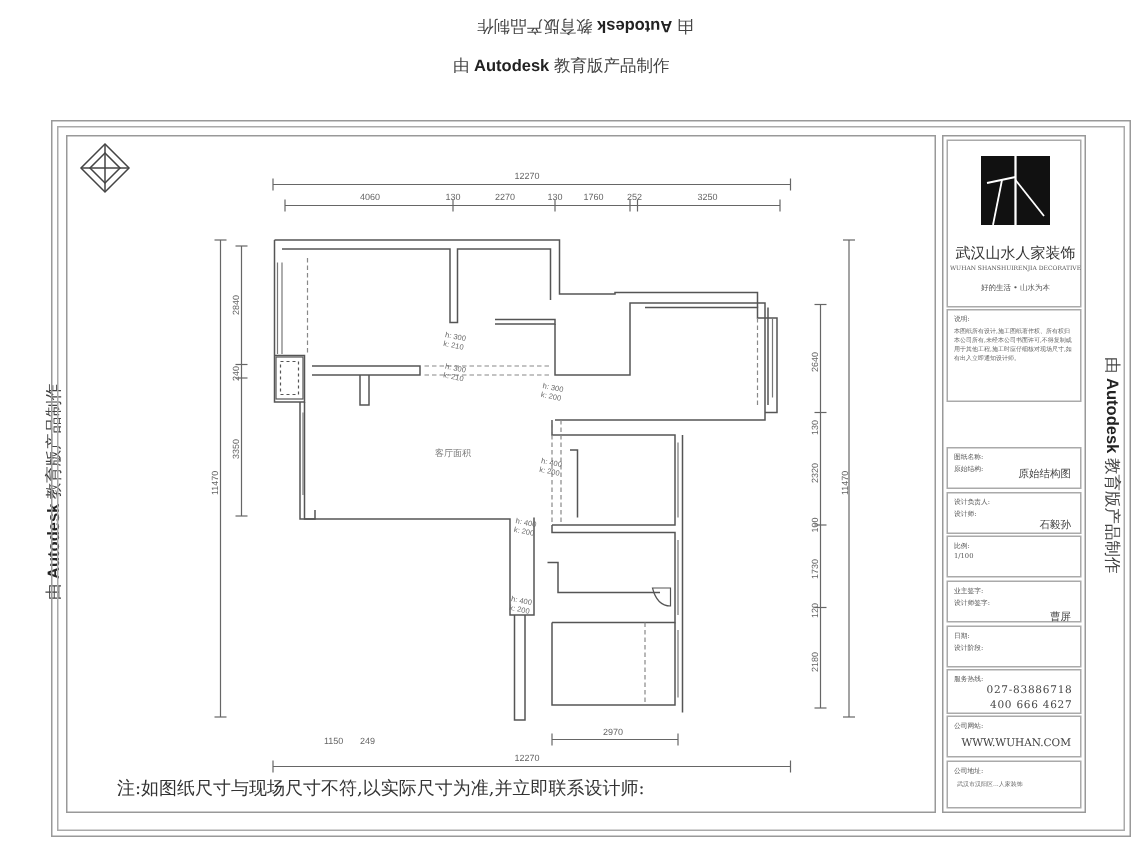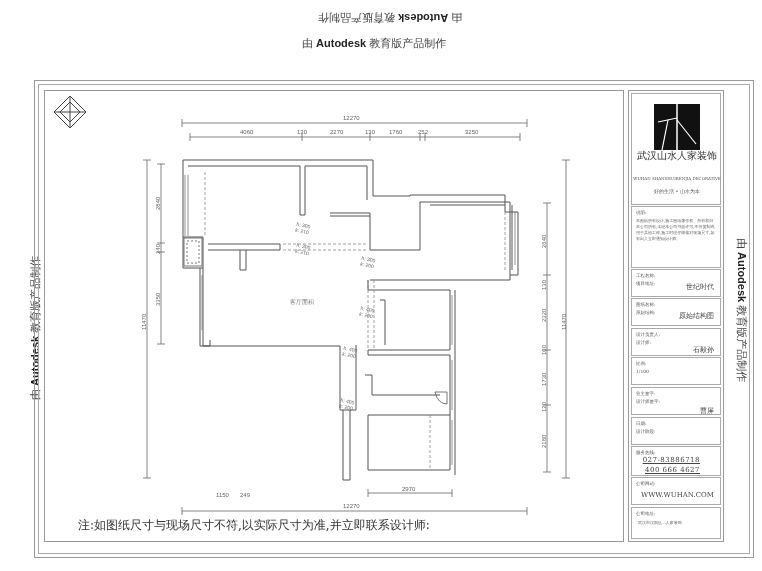--- a/index.html
+++ b/index.html
@@ -9,28 +9,28 @@
   .wm-top-flip{left:318px;top:10px;transform:rotate(180deg);}
   .wm-top{left:302px;top:36px;}
   .wm-left{left:28px;top:340px;transform-origin:left top;transform:rotate(-90deg) translate(-60px,0);}
   .wm-right{left:735px;top:238px;transform-origin:left top;transform:rotate(90deg) translate(0,-14px);}
   .frame{position:absolute;left:34px;top:80px;width:720px;height:478px;border:1px solid #999;box-sizing:border-box;}
   .frame2{position:absolute;left:38px;top:84px;width:712px;height:470px;border:1px solid #aaa;box-sizing:border-box;}
   .frame3{position:absolute;left:44px;top:90px;width:580px;height:452px;border:1px solid #999;box-sizing:border-box;}
   .tb{position:absolute;left:628px;top:90px;width:96px;height:452px;border:1px solid #999;box-sizing:border-box;}
   .tb-cell{position:absolute;left:2px;width:90px;border:1px solid #aaa;box-sizing:border-box;font-family:"DejaVu Serif",serif;}
   .logo{position:absolute;left:22px;top:10px;width:46px;height:46px;background:#111;}
-  .logo-name{position:absolute;left:0;width:90px;top:55px;text-align:center;font-size:10px;color:#333;}
+  .logo-name{position:absolute;left:0;width:90px;top:68px;text-align:center;font-size:10px;color:#333;}
   .logo-en{position:absolute;left:0;width:90px;top:82px;text-align:center;font-size:4px;color:#555;}
   .logo-slogan{position:absolute;left:0;width:90px;top:94px;text-align:center;font-size:5px;color:#555;}
   .lbl{position:absolute;left:4px;top:3px;font-size:4.5px;color:#555;}
   .sub{position:absolute;left:4px;top:11px;font-size:4.5px;color:#555;}
   .val{position:absolute;right:6px;font-size:7px;color:#444;}
   .notes{position:absolute;left:4px;top:11px;right:3px;font-size:4px;line-height:6px;color:#666;}
-  .phone{position:absolute;right:20px;font-size:7px;color:#444;letter-spacing:0.5px;text-decoration:underline;}
+  .phone{position:absolute;right:5px;font-size:7px;color:#444;letter-spacing:0.5px;}
   .web{position:absolute;right:6px;top:13px;font-size:7px;color:#444;}
   .addr{position:absolute;left:6px;top:12px;font-size:4px;color:#666;}
   .dim{position:absolute;font-size:6px;color:#666;white-space:nowrap;}
   .vdim{position:absolute;font-size:6px;color:#666;white-space:nowrap;transform:rotate(-90deg);transform-origin:left top;}
   .note-bottom{position:absolute;left:78px;top:517px;font-size:12px;font-family:"DejaVu Serif",serif;color:#333;}
   svg{position:absolute;left:0;top:0;}
   .room-label{position:absolute;font-size:6px;color:#777;}
   .door{position:absolute;font-size:5px;color:#666;line-height:6px;transform:rotate(12deg);}
 </style>
 </head>
@@ -231,25 +231,20 @@
       </svg>
     </div>
     <div class="logo-name">武汉山水人家装饰</div>
     <div class="logo-en">WUHAN SHANSHUIRENJIA DECORATIVE</div>
     <div class="logo-slogan">好的生活 • 山水为本</div>
   </div>
   <div class="tb-cell" style="top:115px;height:62px;">
     <div class="lbl">说明:</div>
     <div class="notes">本图纸所有设计,施工图纸著作权、所有权归本公司所有,未经本公司书面许可,不得复制或用于其他工程,施工时应仔细核对现场尺寸,如有出入立即通知设计师。</div>
   </div>
-  <div class="tb-cell" style="top:178px;height:28px;">
-    <div class="lbl">工程名称:</div>
-    <div class="sub">项目地址:</div>
-    <div class="val" style="top:12px;">世纪时代</div>
-  </div>
   <div class="tb-cell" style="top:237px;height:28px;">
     <div class="lbl">设计负责人:</div>
     <div class="sub">设计师:</div>
     <div class="val" style="top:16px;">石毅孙</div>
   </div>
   <div class="tb-cell" style="top:207px;height:28px;">
     <div class="lbl">图纸名称:</div>
     <div class="sub">原始结构:</div>
     <div class="val" style="top:12px;">原始结构图</div>
   </div>

